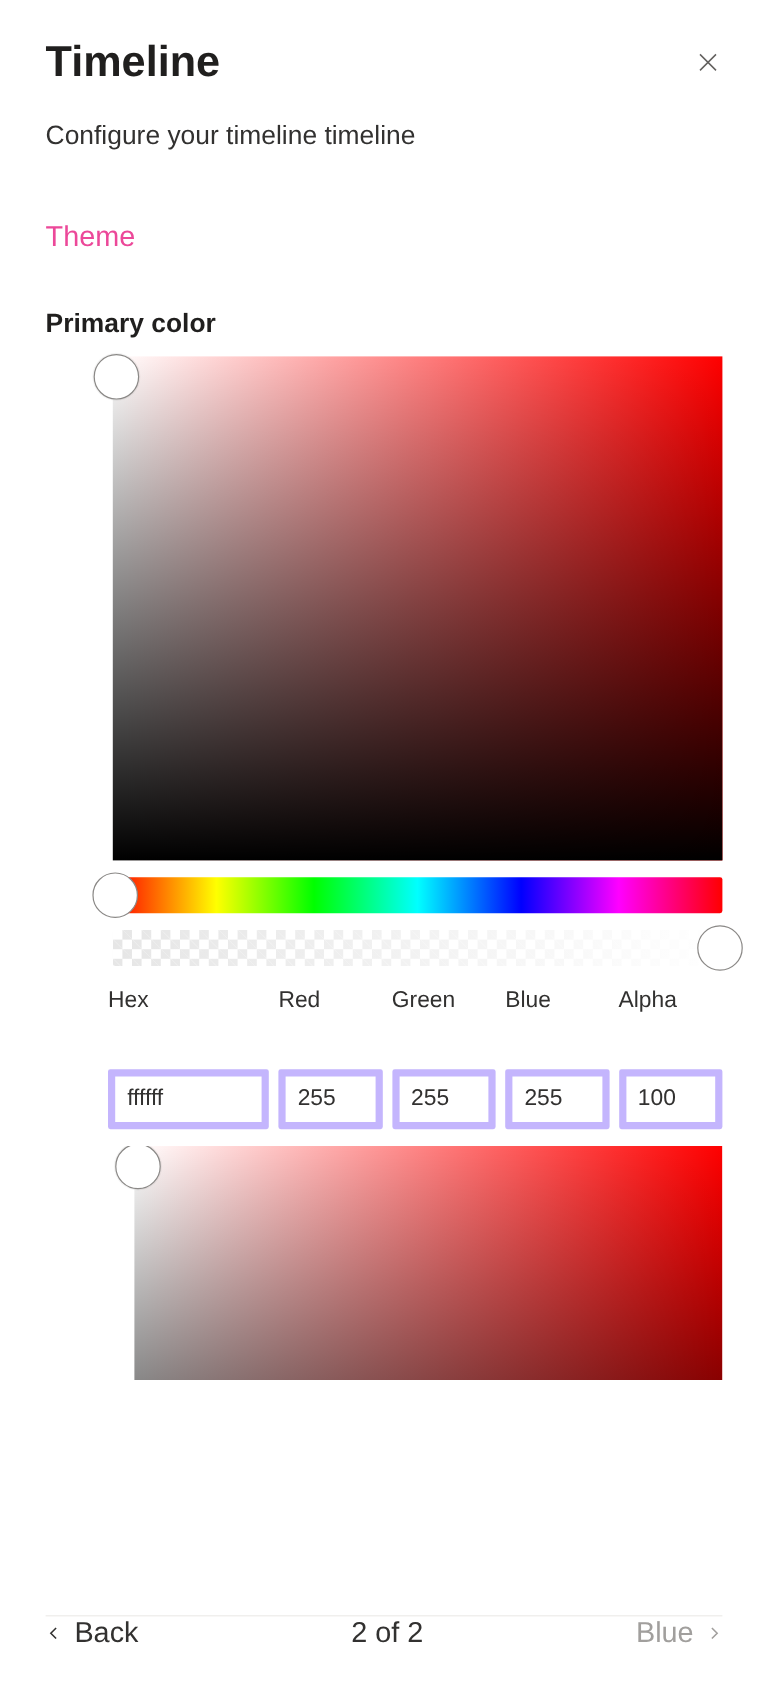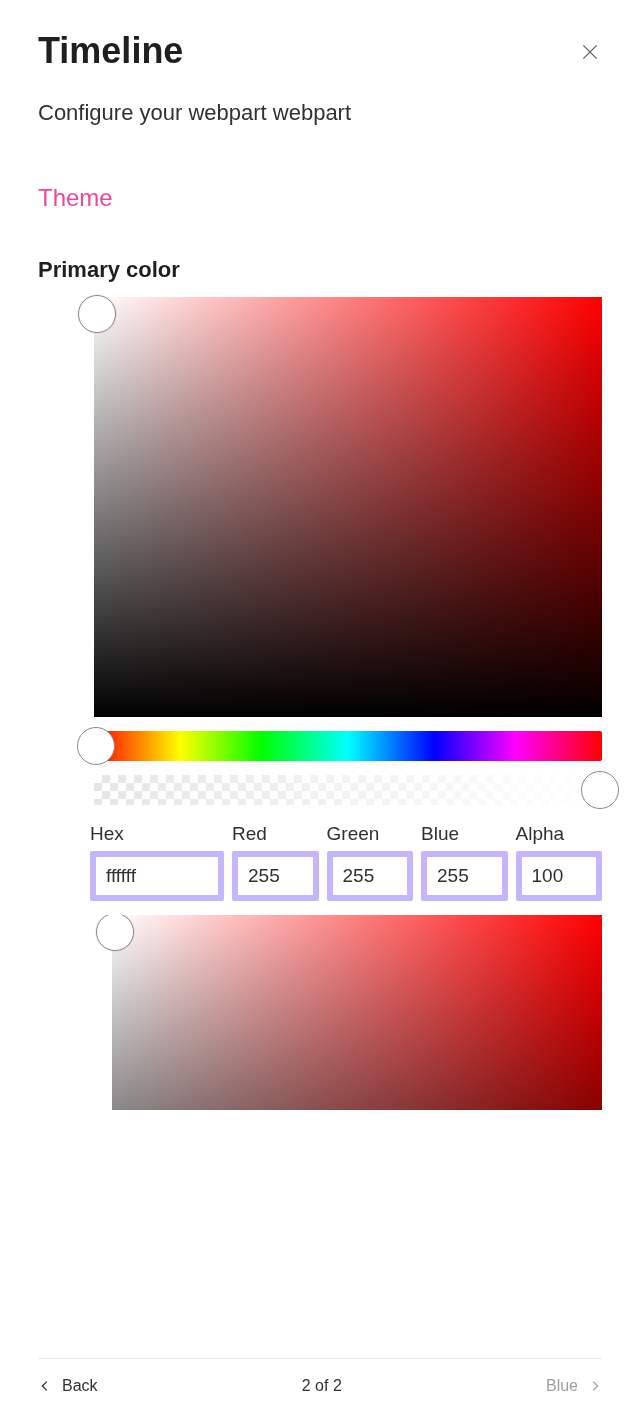--- a/index.html
+++ b/index.html
@@ -161,48 +161,48 @@
     .input-row {
       display: flex;
       gap: 8px;
       margin-top: 18px;
       margin-left: auto;
       width: 512px;
     }
     .input-col {
       display: flex;
       flex-direction: column;
+      gap: 40px;
     }
     .input-col-hex { flex: 1.55; }
     .input-col-num { flex: 1; }
     .input-label {
       font-size: 19px;
       color: #323130;
       margin-bottom: 6px;
     }
     .input-box {
       border: 6px solid #c4b5fd;
       border-radius: 2px;
       padding: 8px 10px;
       font-size: 19px;
       font-family: inherit;
       color: #323130;
       width: 100%;
     }
     .footer {
       position: absolute;
-      bottom: 24px;
+      bottom: 44px;
       left: 38px;
       right: 38px;
       border-top: 1px solid #edebe9;
-      padding-top: 18px;
       display: flex;
       justify-content: space-between;
       align-items: center;
-      font-size: 16px;
+      font-size: 24px;
       background: #ffffff;
     }
     .footer-left, .footer-right {
       display: flex;
       align-items: center;
       gap: 10px;
       cursor: pointer;
     }
     .footer-right {
       color: #a19f9d;
@@ -230,21 +230,21 @@
   <div class="header">
     <h1 class="title">Timeline</h1>
     <div class="close-btn">
       <svg viewBox="0 0 24 24" fill="none" stroke="currentColor" stroke-width="1.5">
         <line x1="4" y1="4" x2="20" y2="20"></line>
         <line x1="20" y1="4" x2="4" y2="20"></line>
       </svg>
     </div>
   </div>
 
-  <p class="subtitle">Configure your webpart webpart</p>
+  <p class="subtitle">Configure your timeline timeline</p>
 
   <div class="section-label">Theme</div>
 
   <div class="field-label">Primary color</div>
 
   <div class="colorpicker">
     <div class="gradient-container">
       <div class="sv-panel">
         <div class="sv-hue"></div>
         <div class="sv-black"></div>

